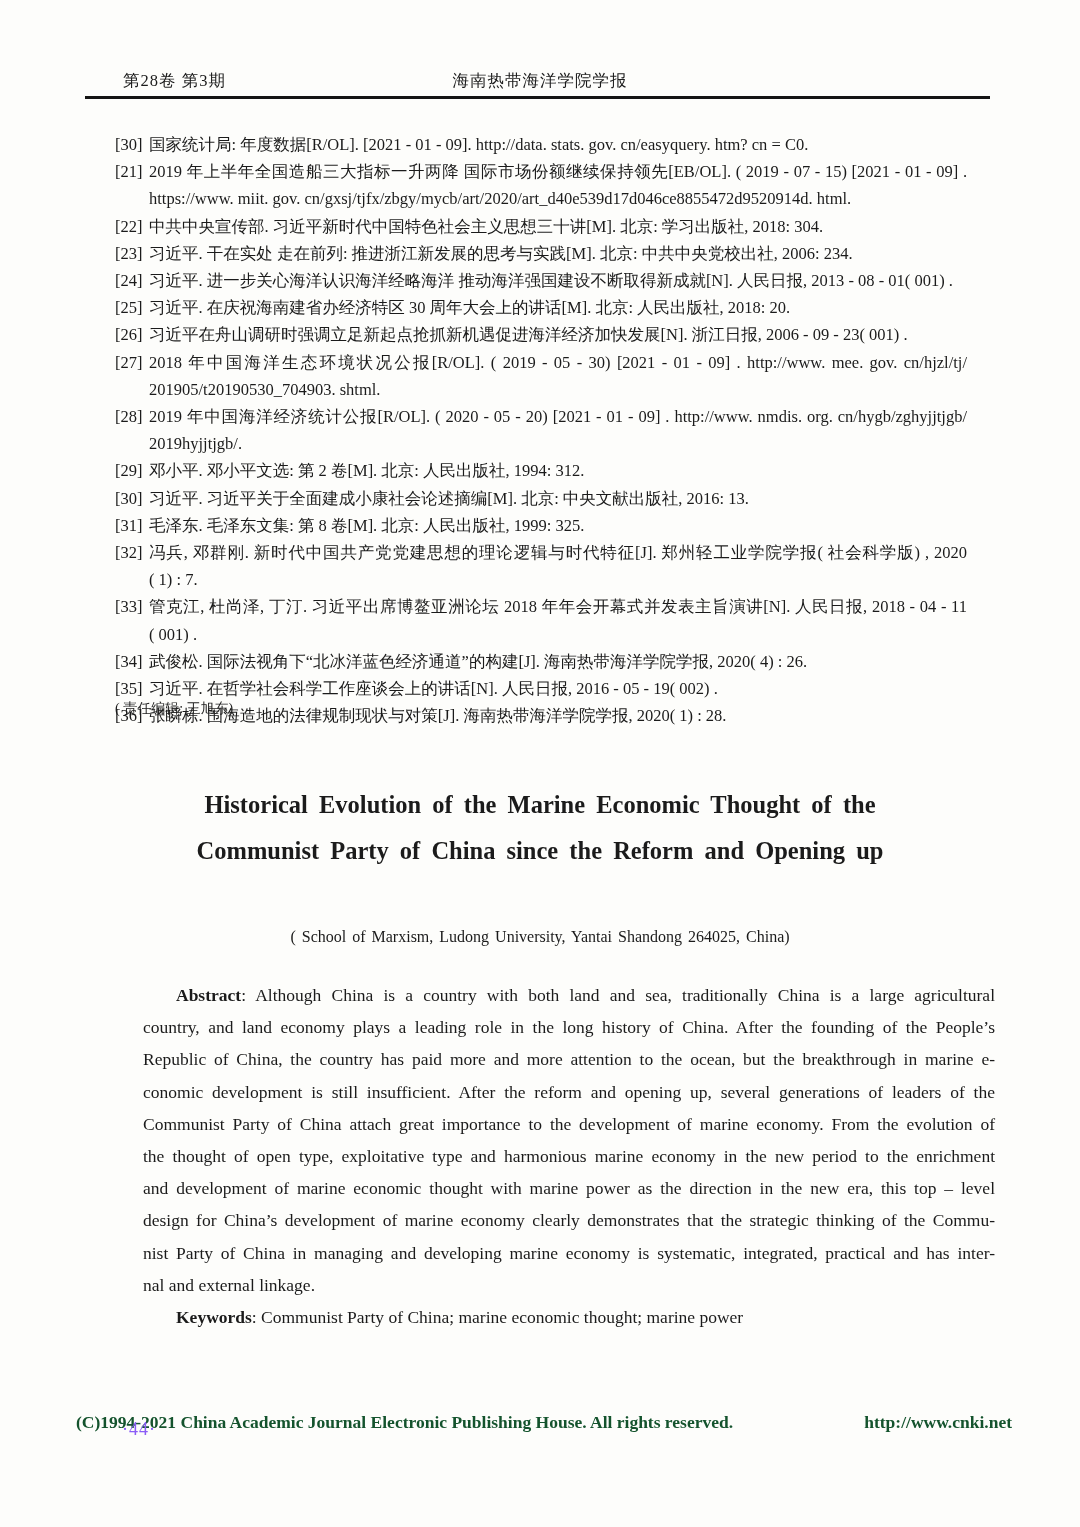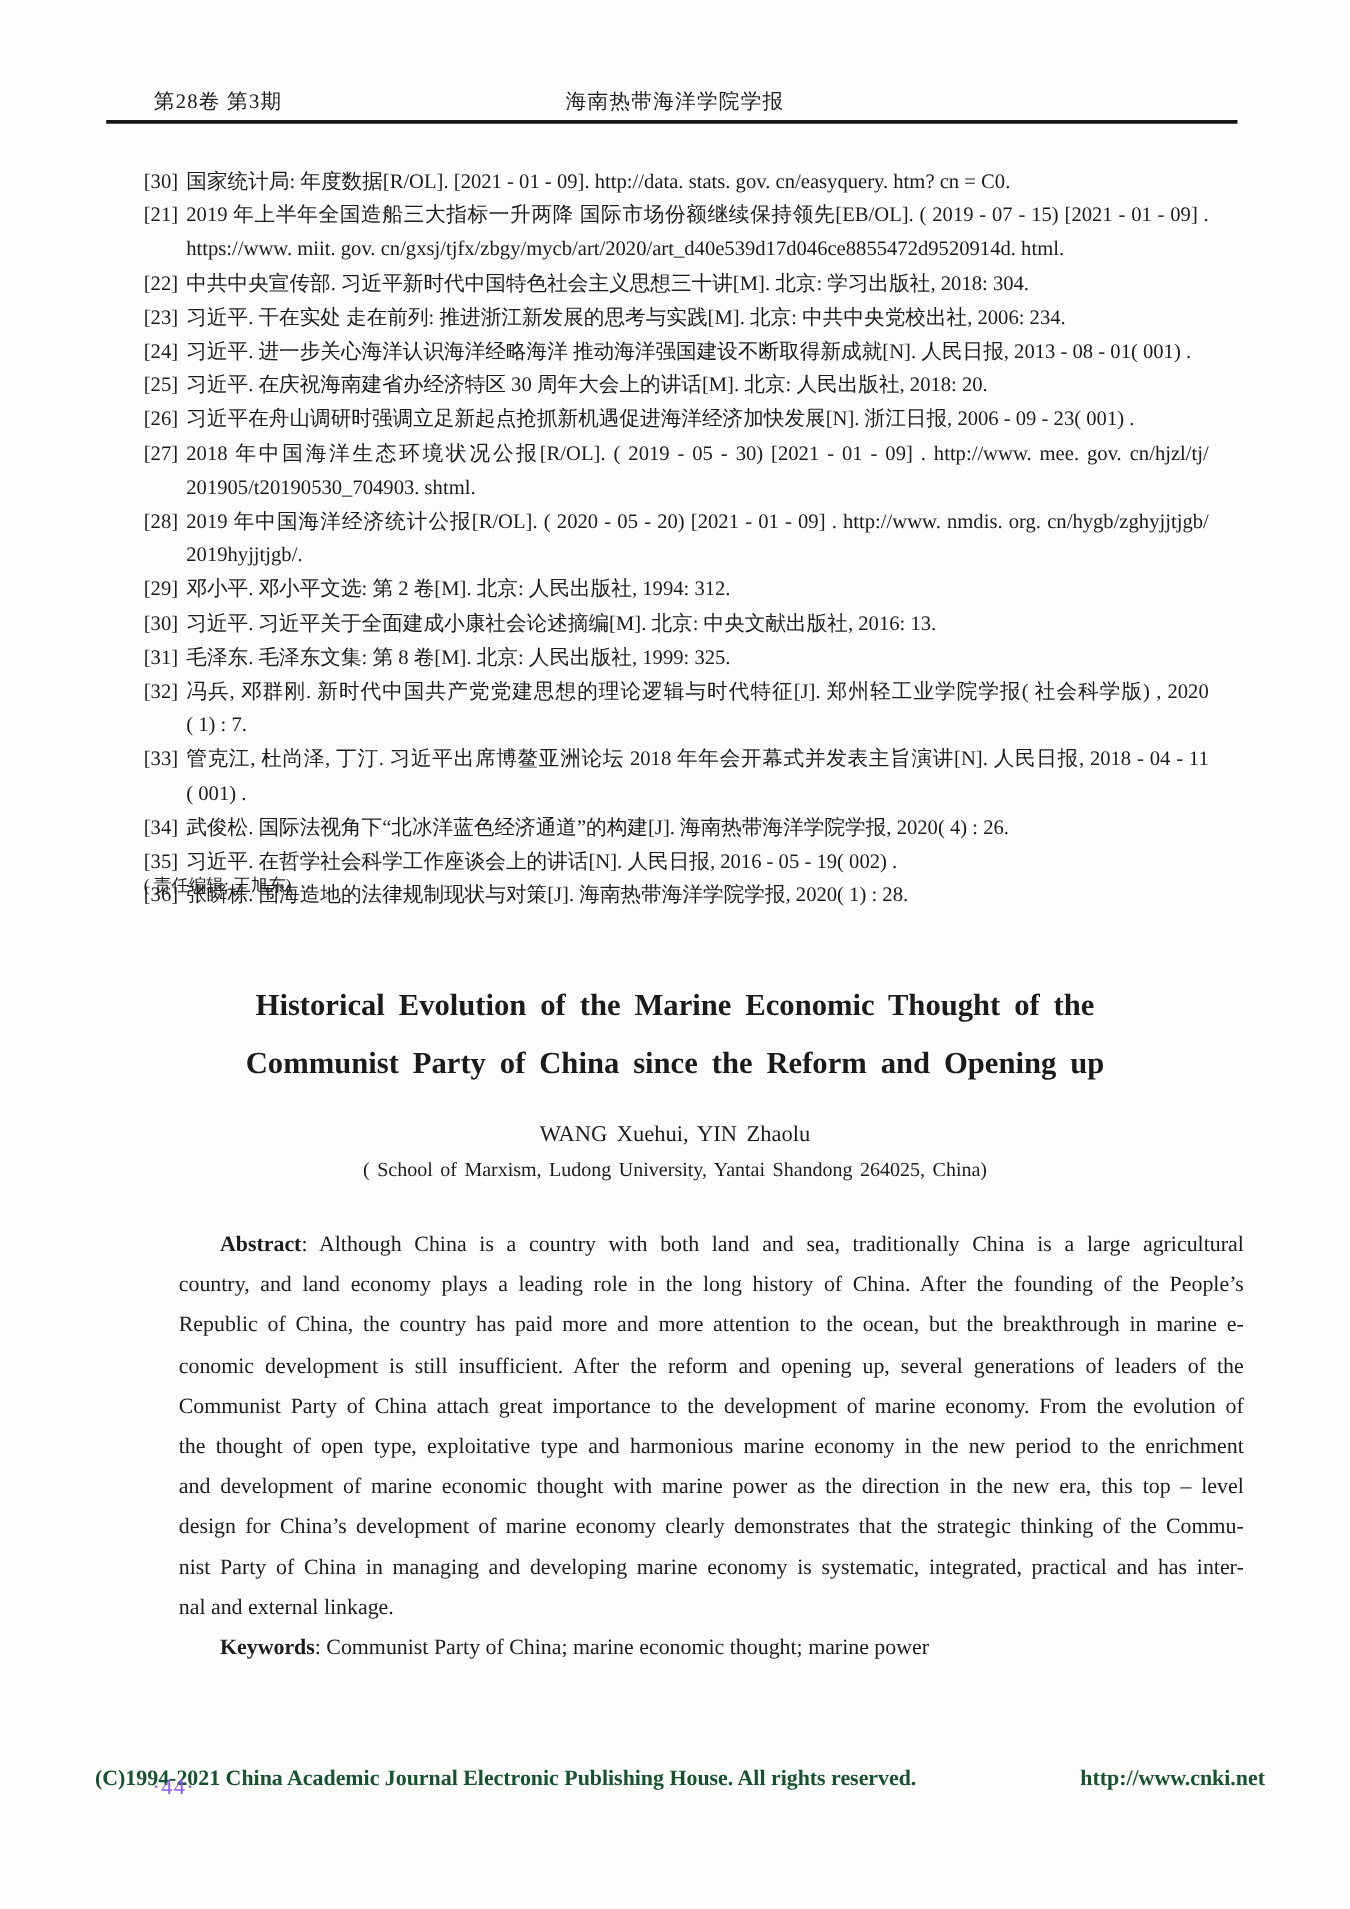--- a/index.html
+++ b/index.html
@@ -132,21 +132,20 @@
       </div>
     </div>
 
   <div class="editor">( 责任编辑: 王旭东)</div>
 
   <div class="a-title">
     <div>Historical Evolution of the Marine Economic Thought of the</div>
     <div>Communist Party of China since the Reform and Opening up</div>
   </div>
 
-  <div class="authors">WANG Xuehui, YIN Zhaolu</div>
   <div class="affil">( School of Marxism, Ludong University, Yantai Shandong 264025, China)</div>
 
   <div class="abs">
     <div>
         <div class="ab-line j first"><b>Abstract</b>: Although China is a country with both land and sea, traditionally China is a large agricultural</div>
         <div class="ab-line j">country, and land economy plays a leading role in the long history of China. After the founding of the People’s</div>
         <div class="ab-line j">Republic of China, the country has paid more and more attention to the ocean, but the breakthrough in marine e-</div>
         <div class="ab-line j">conomic development is still insufficient. After the reform and opening up, several generations of leaders of the</div>
         <div class="ab-line j">Communist Party of China attach great importance to the development of marine economy. From the evolution of</div>
         <div class="ab-line j">the thought of open type, exploitative type and harmonious marine economy in the new period to the enrichment</div>

